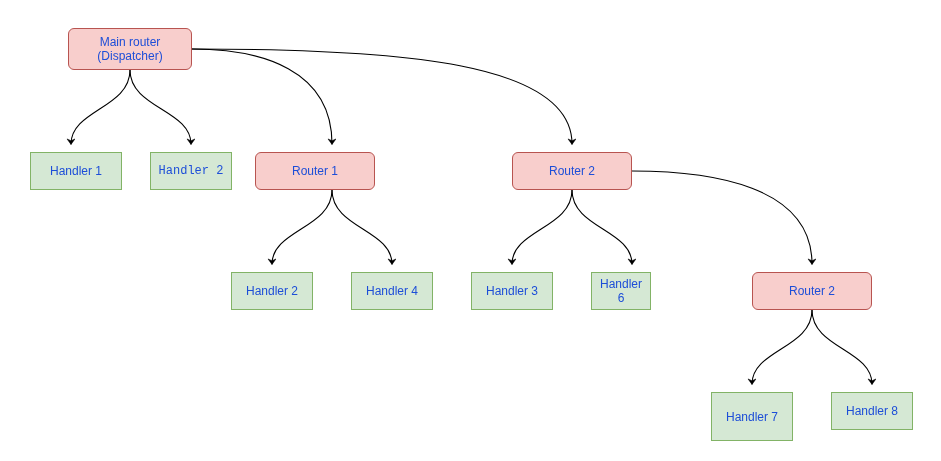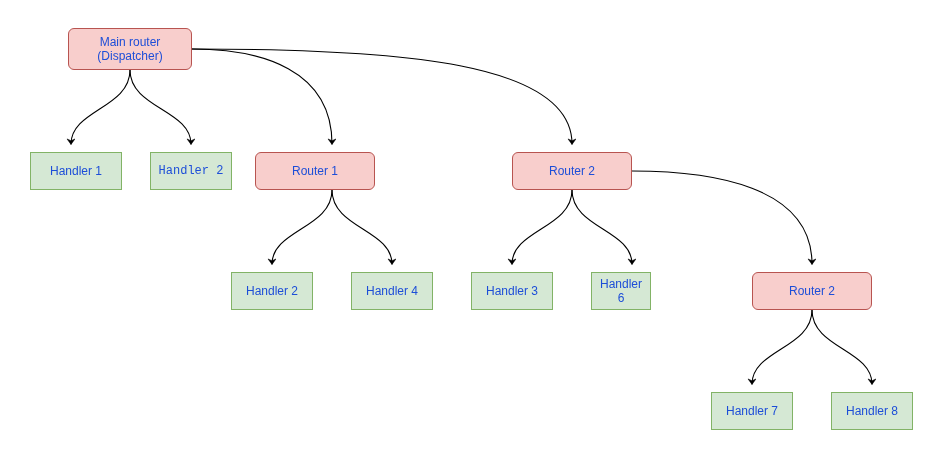--- a/index.html
+++ b/index.html
@@ -85,17 +85,17 @@
 (Dispatcher)</span></div>
       <div class="node node-handler" style="left: 30px; top: 152px; width: 92px; height: 38px;"><span class="node-label">Handler 1</span></div>
       <div class="node node-handler" style="left: 150px; top: 152px; width: 82px; height: 38px; font-family: Liberation Mono, monospace;"><span class="node-label">Handler 2</span></div>
       <div class="node node-router" style="left: 255px; top: 152px; width: 120px; height: 38px;"><span class="node-label">Router 1</span></div>
       <div class="node node-router" style="left: 512px; top: 152px; width: 120px; height: 38px;"><span class="node-label">Router 2</span></div>
       <div class="node node-handler" style="left: 231px; top: 272px; width: 82px; height: 38px;"><span class="node-label">Handler 2</span></div>
       <div class="node node-handler" style="left: 351px; top: 272px; width: 82px; height: 38px;"><span class="node-label">Handler 4</span></div>
       <div class="node node-handler" style="left: 471px; top: 272px; width: 82px; height: 38px;"><span class="node-label">Handler 3</span></div>
       <div class="node node-handler" style="left: 591px; top: 272px; width: 60px; height: 38px;"><span class="node-label">Handler 6</span></div>
       <div class="node node-router" style="left: 752px; top: 272px; width: 120px; height: 38px;"><span class="node-label">Router 2</span></div>
-      <div class="node node-handler" style="left: 711px; top: 392px; width: 82px; height: 38px;"><span class="node-label">Handler 7</span></div>
+      <div class="node node-handler" style="left: 711px; top: 392px; width: 82px; height: 49px;"><span class="node-label">Handler 7</span></div>
       <div class="node node-handler" style="left: 831px; top: 392px; width: 82px; height: 38px;"><span class="node-label">Handler 8</span></div>
     </div>
 
 </div>
 
 </body></html>

